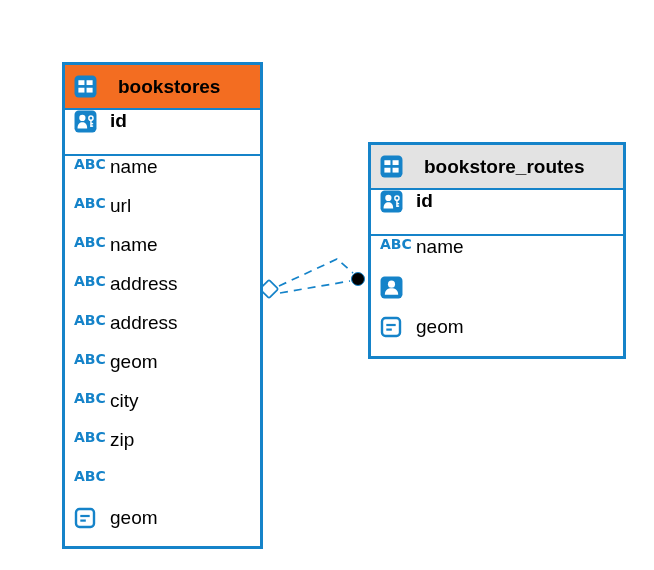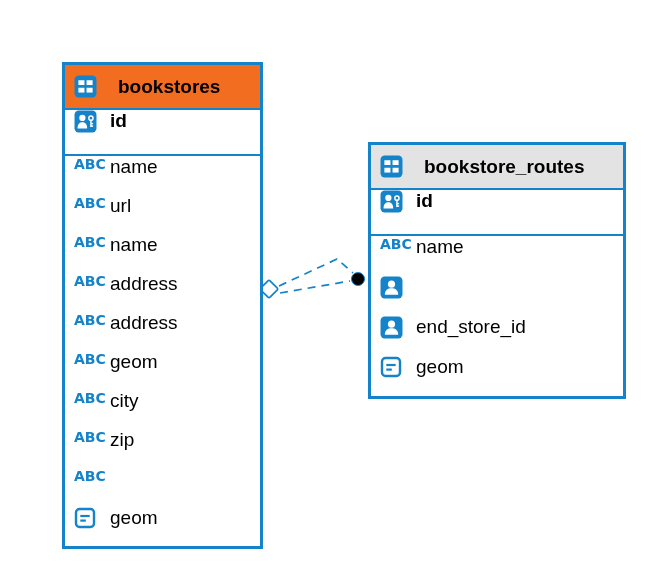--- a/index.html
+++ b/index.html
@@ -184,28 +184,20 @@
     </div>
     <div class="t-row r40" data-interactable="true">
       <span class="icon-box" data-interactable="false">
         <svg width="23" height="23">
             <use href="#icon-person"></use>
           </svg>
       </span>
     </div>
     <div class="t-row r40" data-interactable="true">
       <span class="icon-box" data-interactable="false">
-        <svg width="23" height="23">
-            <use href="#icon-person"></use>
-          </svg>
-      </span>
-      <span data-interactable="false">end_store_id</span>
-    </div>
-    <div class="t-row r40" data-interactable="true">
-      <span class="icon-box" data-interactable="false">
         <svg width="22" height="22">
             <use href="#icon-geom"></use>
           </svg>
       </span>
       <span data-interactable="false">geom</span>
     </div>
   </div>
 
 </div>
 

